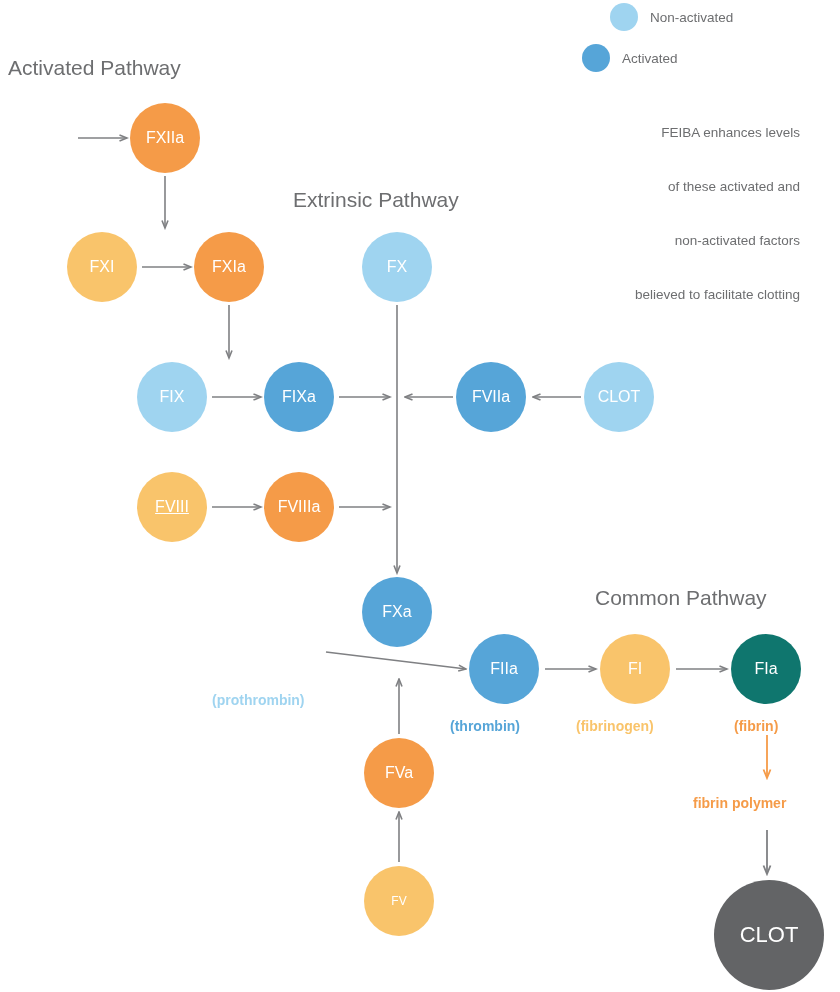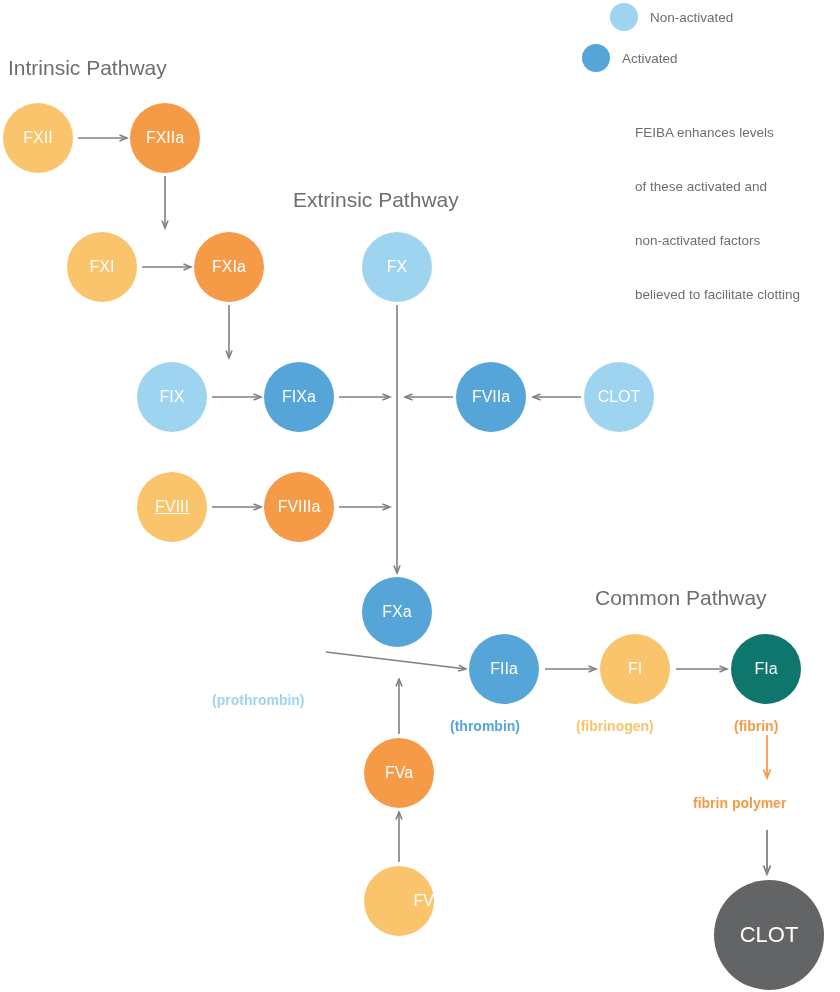--- a/index.html
+++ b/index.html
@@ -21,21 +21,21 @@
   .pathway-title{
     position:absolute;color:#6d6e70;font-size:21px;white-space:nowrap;
   }
   .sublabel{
     position:absolute;font-weight:bold;font-size:14px;white-space:nowrap;
   }
   .legend-item{position:absolute;display:flex;align-items:center;}
   .legend-dot{width:28px;height:28px;border-radius:50%;}
   .legend-text{margin-left:12px;color:#6d6e70;font-size:13.5px;white-space:nowrap;}
   .legend-note{
-    position:absolute;color:#6d6e70;font-size:13.5px;line-height:18px;white-space:pre;
+    position:absolute;color:#6d6e70;font-size:13.5px;line-height:18px;white-space:pre;text-align:right;
   }
   svg.arrows{position:absolute;left:0;top:0;width:840px;height:992px;pointer-events:none;}
 </style>
 </head>
 <body>
 
 <div id="canvas">
 
   <svg class="arrows" xmlns="http://www.w3.org/2000/svg">
     <defs>
@@ -100,27 +100,24 @@
     <div class="legend-text">Activated</div>
   </div>
 
   <div class="legend-note" style="left:635px;top:88px;">
     <div>FEIBA enhances levels</div>
     <div>of these activated and</div>
     <div>non-activated factors</div>
     <div>believed to facilitate clotting</div>
   </div>
 
-  <div class="pathway-title" style="left:8px;top:56px;">Intrinsic Pathway</div>
+  <div class="pathway-title" style="left:8px;top:56px;">Activated Pathway</div>
   <div class="pathway-title" style="left:293px;top:188px;">Extrinsic Pathway</div>
   <div class="pathway-title" style="left:595px;top:586px;">Common Pathway</div>
 
-  <div class="node" style="left:3px;top:103px;width:70px;height:70px;background:#f9c46b;font-size:16px;">
-      <span>FXII</span>
-    </div>
   <div class="node" style="left:130px;top:103px;width:70px;height:70px;background:#f59b48;font-size:16px;">
       <span>FXIIa</span>
     </div>
   <div class="node" style="left:67px;top:232px;width:70px;height:70px;background:#f9c46b;font-size:16px;">
       <span>FXI</span>
     </div>
   <div class="node" style="left:194px;top:232px;width:70px;height:70px;background:#f59b48;font-size:16px;">
       <span>FXIa</span>
     </div>
   <div class="node" style="left:137px;top:362px;width:70px;height:70px;background:#9fd4f0;font-size:16px;">
@@ -152,21 +149,21 @@
     </div>
   <div class="node" style="left:600px;top:634px;width:70px;height:70px;background:#f9c46b;font-size:16px;">
       <span>FI</span>
     </div>
   <div class="node" style="left:731px;top:634px;width:70px;height:70px;background:#0f766e;font-size:16px;">
       <span>FIa</span>
     </div>
   <div class="node" style="left:364px;top:738px;width:70px;height:70px;background:#f59b48;font-size:16px;">
       <span>FVa</span>
     </div>
-  <div class="node" style="left:364px;top:866px;width:70px;height:70px;background:#f9c46b;font-size:16px;justify-content:flex-end;">
+  <div class="node" style="left:364px;top:866px;width:70px;height:70px;background:#f9c46b;font-size:12px;">
       <span>FV</span>
     </div>
   <div class="node" style="left:714px;top:880px;width:110px;height:110px;background:#636466;font-size:22px;">
       <span>CLOT</span>
     </div>
 
   <div class="sublabel" style="left:212px;top:692px;color:#9fd4f0;">(prothrombin)</div>
   <div class="sublabel" style="left:450px;top:718px;color:#56a5d8;">(thrombin)</div>
   <div class="sublabel" style="left:576px;top:718px;color:#f9c46b;">(fibrinogen)</div>
   <div class="sublabel" style="left:734px;top:718px;color:#f59b48;">(fibrin)</div>

